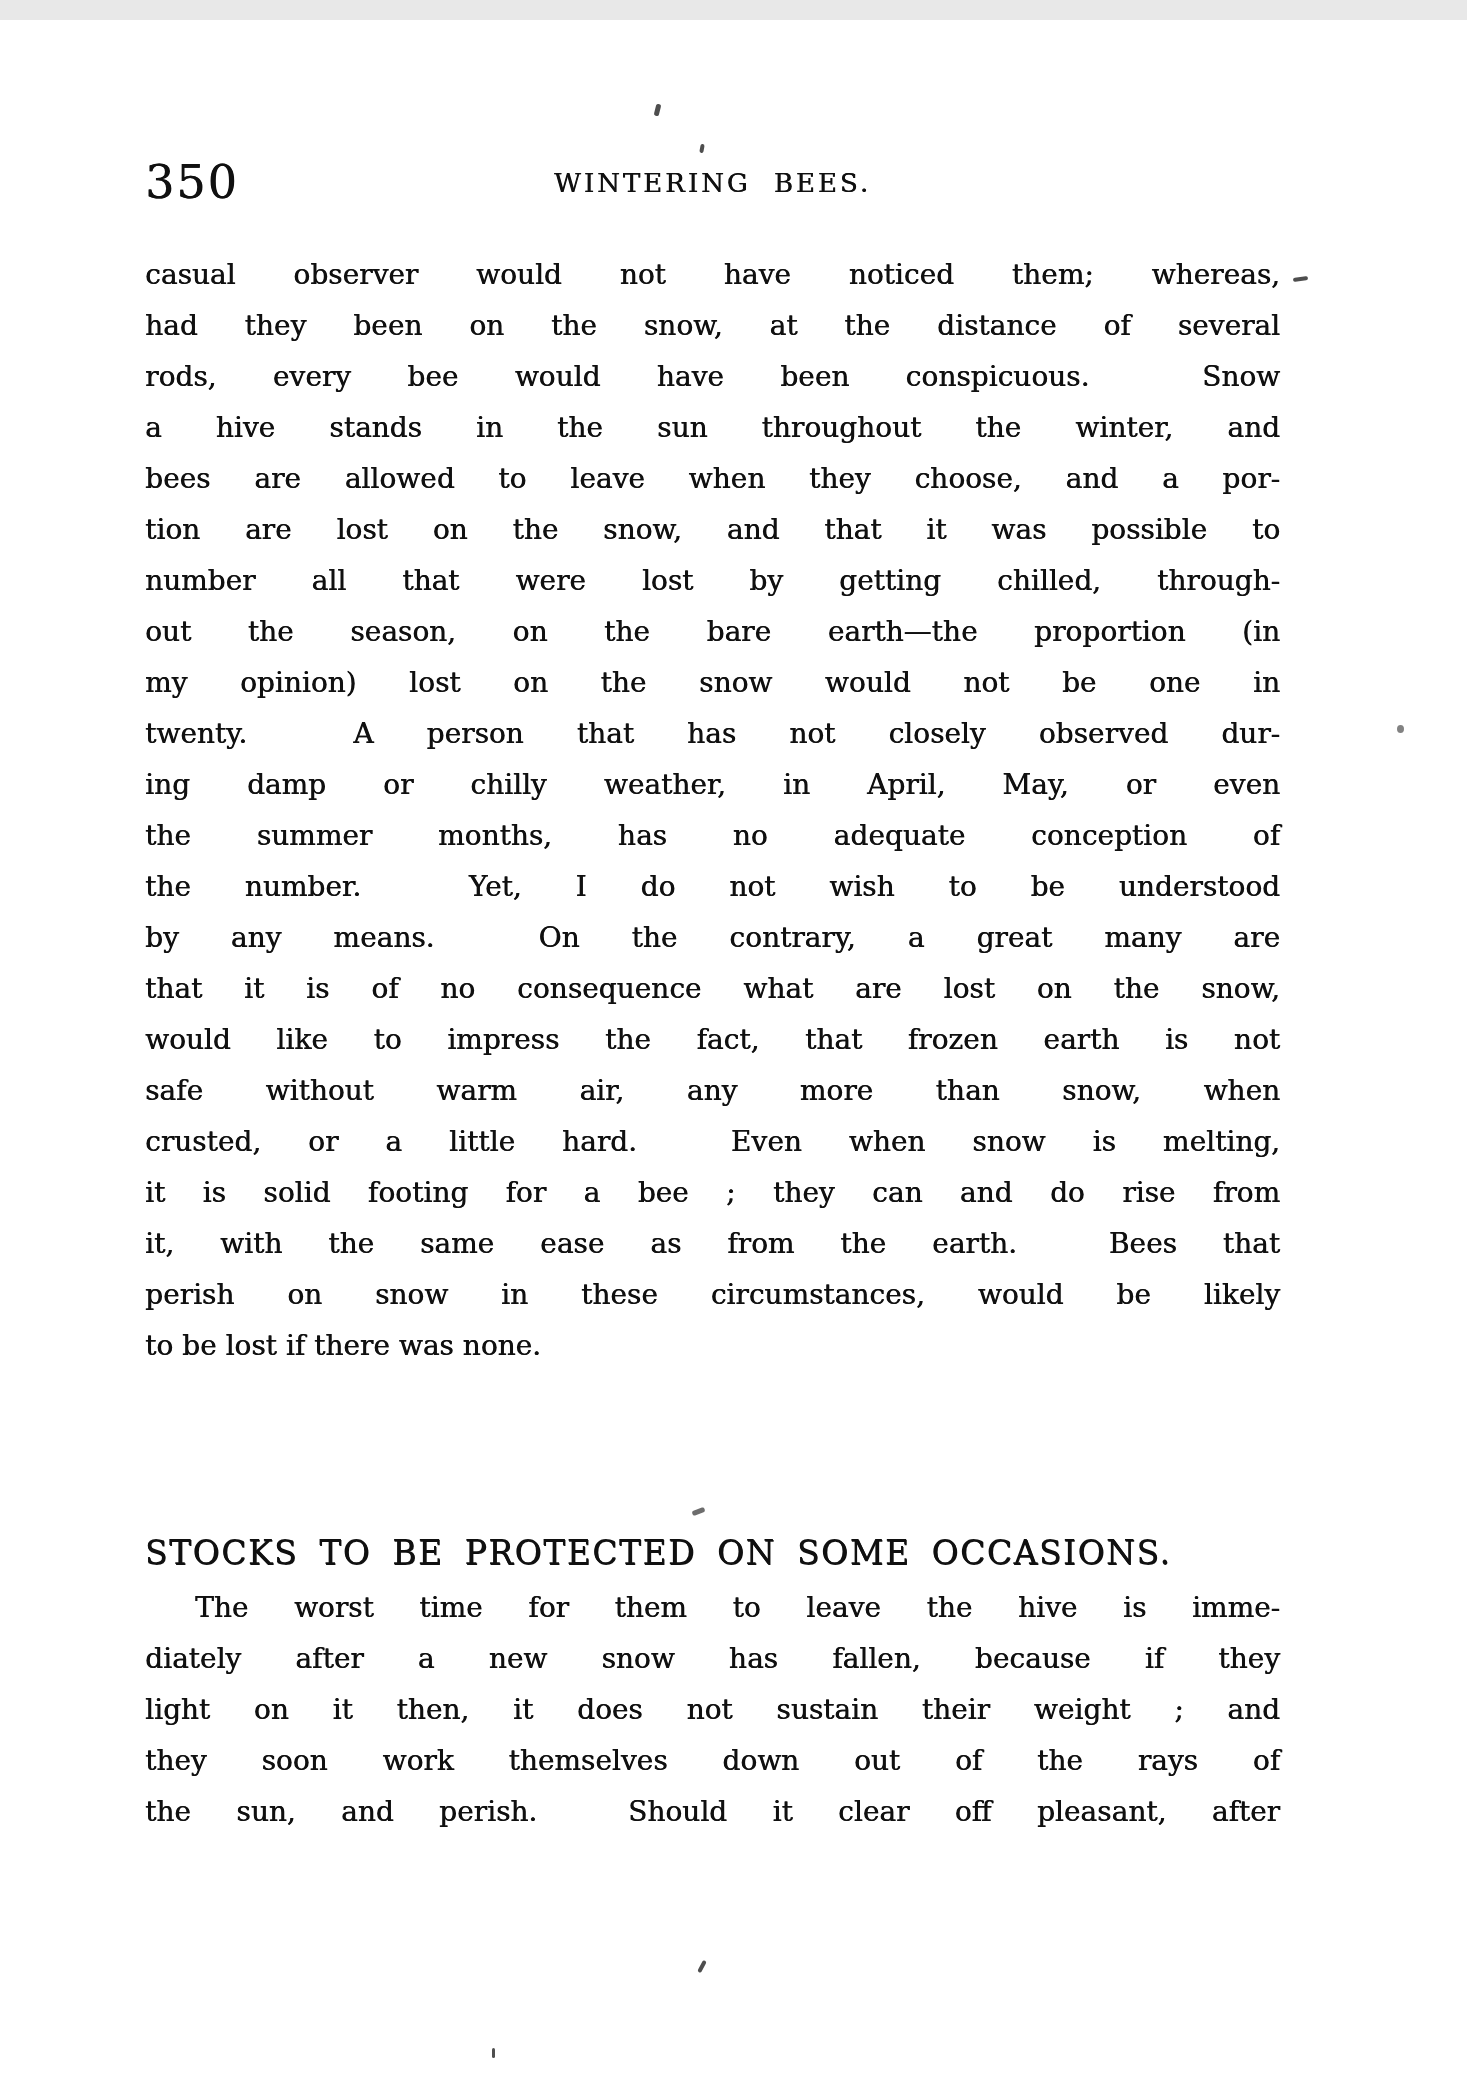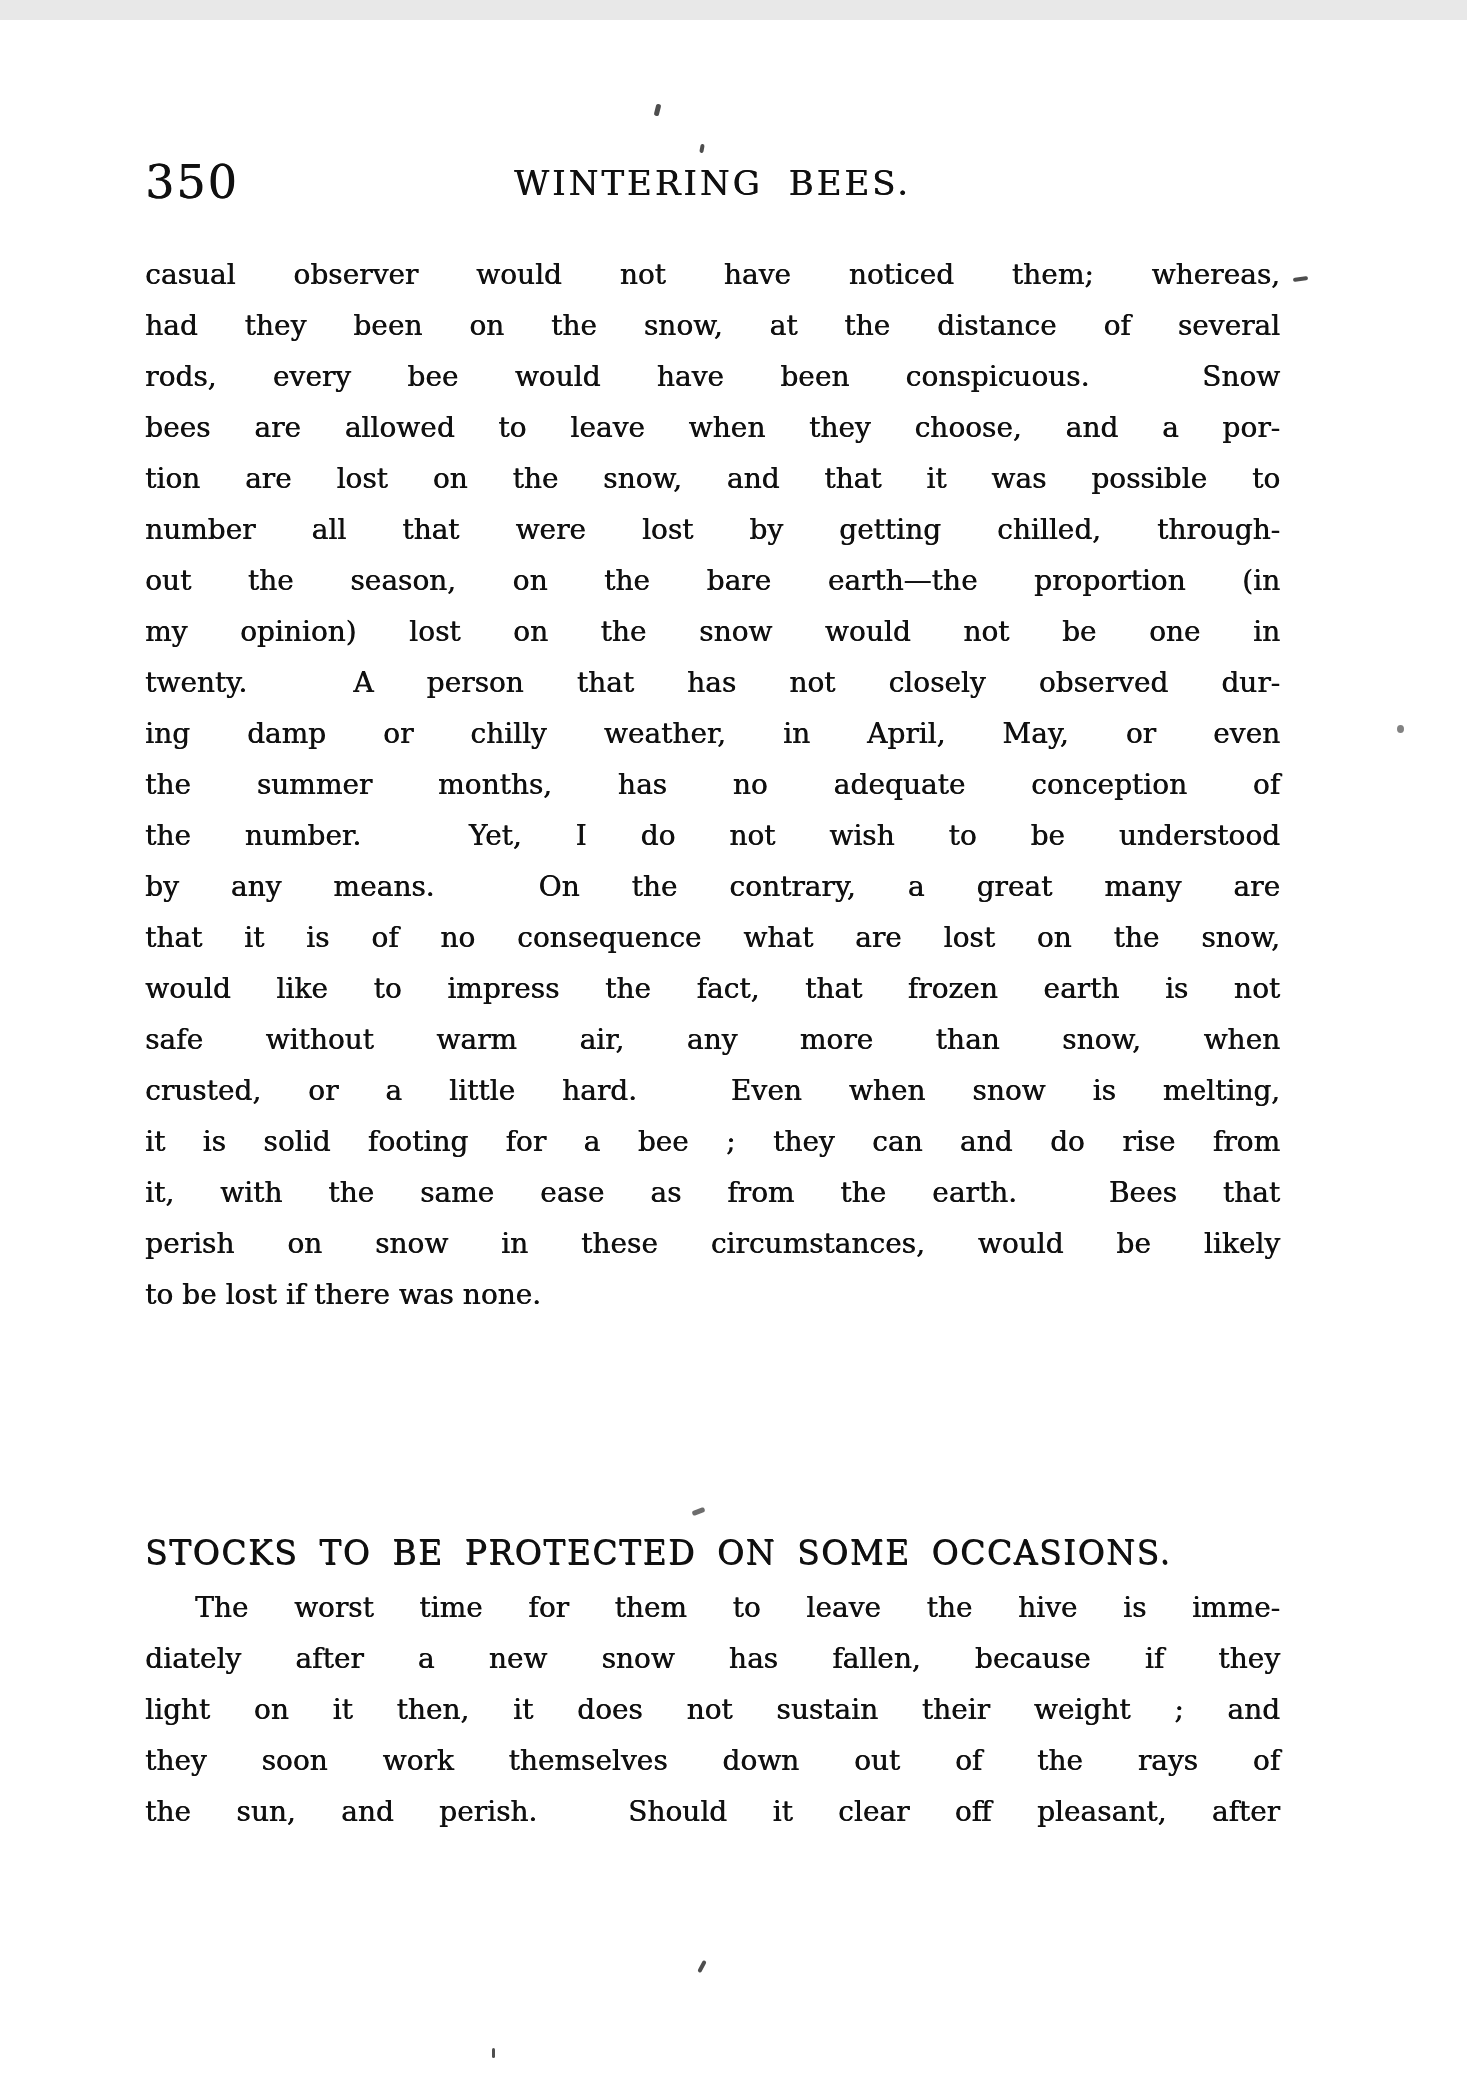--- a/index.html
+++ b/index.html
@@ -16,21 +16,21 @@
   .header-row{top:137px;height:52px;}
   .page-number{
     position:absolute;left:0;top:0;
     font-size:46px;line-height:50px;
     letter-spacing:2px;
     text-shadow:0.5px 0.4px 0 currentColor;
   }
   .running-title{
     position:absolute;left:0;top:4px;width:100%;
     text-align:center;
-    font-size:34px;line-height:44px;
+    font-size:26px;line-height:44px;
     letter-spacing:3px;word-spacing:12px;
     text-shadow:0.5px 0.4px 0 currentColor;
   }
   .para{position:absolute;}
   .para1{top:229px;}
   .para2{top:1562px;}
   .line{
     font-size:28px;line-height:51px;
     text-align:justify;text-align-last:justify;
     text-shadow:0.5px 0.4px 0 currentColor;
@@ -67,20 +67,21 @@
 
   <div class="textcol header-row">
     <span class="page-number">350</span>
     <span class="running-title">WINTERING BEES.</span>
   </div>
 
   <div class="textcol para para1">
       <div class="line">casual observer would not have noticed them; whereas,</div>
       <div class="line">had they been on the snow, at the distance of several</div>
       <div class="line">rods, every bee would have been conspicuous.&nbsp; Snow</div>
+      <div class="line">a hive stands in the sun throughout the winter, and</div>
       <div class="line">bees are allowed to leave when they choose, and a por-</div>
       <div class="line">tion are lost on the snow, and that it was possible to</div>
       <div class="line">number all that were lost by getting chilled, through-</div>
       <div class="line">out the season, on the bare earth—the proportion (in</div>
       <div class="line">my opinion) lost on the snow would not be one in</div>
       <div class="line">twenty.&nbsp; A person that has not closely observed dur-</div>
       <div class="line">ing damp or chilly weather, in April, May, or even</div>
       <div class="line">the summer months, has no adequate conception of</div>
       <div class="line">the number.&nbsp; Yet, I do not wish to be understood</div>
       <div class="line">by any means.&nbsp; On the contrary, a great many are</div>

